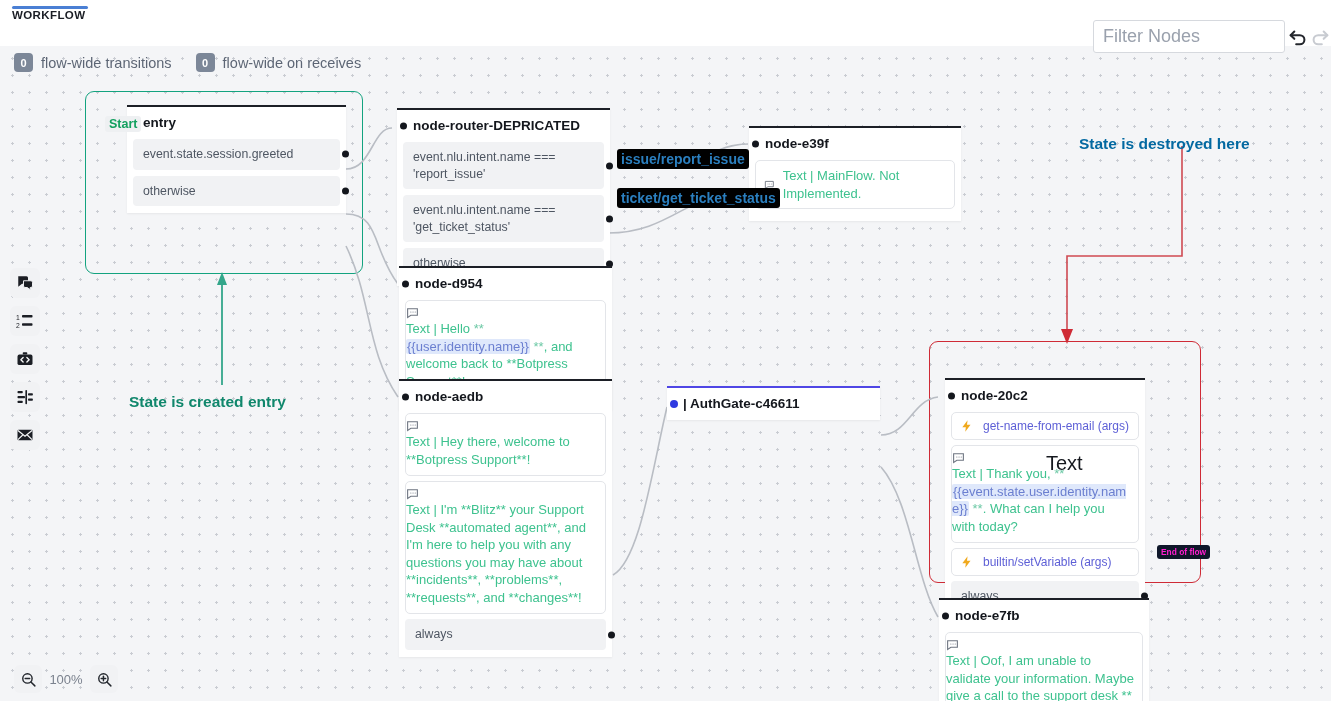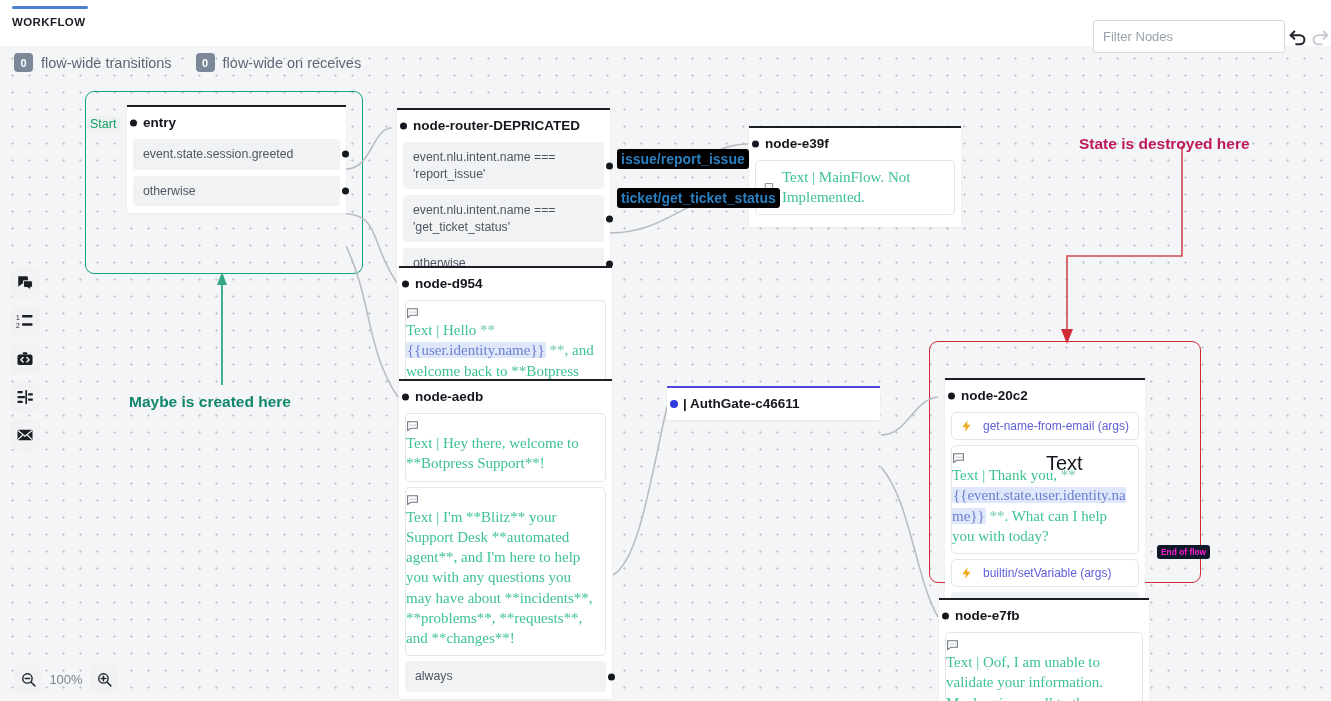--- a/index.html
+++ b/index.html
@@ -22,39 +22,39 @@
   
   #header {
     position:absolute; left:0; top:0; width:1331px; height:46px;
     background:#ffffff; z-index:30;
   }
   #wf-tab {
     position:absolute; left:8px; top:0px; padding:6px 4px 4px 4px;
   }
   #wf-tab .bar { width:76px; height:3px; background:#4a7fd4; border-radius:2px; }
   #wf-tab .lbl {
-    margin-top:7px; font-size:11.5px; font-weight:bold; color:#1a1d24;
+    font-size:11.5px; font-weight:bold; color:#1a1d24;
     letter-spacing:0.4px;
   }
 
   
   #flowwide { position:absolute; left:14px; top:53px; display:flex; gap:24px; align-items:center; z-index:20;}
   .fw { display:flex; align-items:center; gap:8px; }
   .fw .cnt {
     width:19px; height:19px; border-radius:4px; background:#7c8798;
     color:#fff; font-size:11px; font-weight:bold;
     display:flex; align-items:center; justify-content:center;
   }
   .fw .txt { font-size:14.5px; color:#5d6675; }
 
   
   #filter-wrap { position:absolute; right:46px; top:20px; z-index:30;}
   #filter-input {
     width:192px; height:33px; border:1px solid #d6d9de; border-radius:3px;
-    background:#fff; padding:0 9px; font-size:13px; color:#333;
+    background:#fff; padding:0 9px; font-size:18px; color:#333;
     font-family:"Liberation Sans", sans-serif;
   }
   #filter-input::placeholder { color:#9aa1ad; }
   .histbtn {
     position:absolute; top:26px; width:22px; height:22px; cursor:pointer;
     z-index:30;
   }
   #undo-btn { right:22px; }
   #redo-btn { right:0px; }
 
@@ -107,21 +107,21 @@
     position:absolute; right:-9px; top:50%; transform:translateY(-50%);
     width:7px; height:7px; border-radius:50%; background:#14171d;
   }
   .trans .outdot.blue { background:#2f3ae0; width:8px; height:8px; }
 
   .card {
     border:1px solid #e3e5e9; border-radius:5px; background:#fff;
     padding:5px 8px 7px 0; margin-bottom:5px;
   }
   .card .ic { display:block; margin-bottom:1px; }
-  .msg { font-size:15px; color:#3ec28f; line-height:1.35; word-wrap:break-word;font-family:Liberation Serif, serif; }
+  .msg { font-size:13px; color:#3ec28f; line-height:1.35; word-wrap:break-word; }
   .msg .tmpl { background:#dfe8fb; color:#6b7fd0; padding:0 1px; border-radius:2px;}
   .msg .stars { color:#6ec9a6; }
   .card.action { display:flex; align-items:center; gap:9px; padding:6px 8px; }
   .card.action .alabel { font-size:12px; color:#5d5fd6; }
 
   .edge-label {
     position:absolute; font-size:14px; font-weight:bold; color:#2b7fbf;
     background:#000000; border-radius:3px; padding:2px 4px; z-index:12;
     white-space:nowrap;
   }
@@ -133,21 +133,21 @@
 
   
   .hl-box { position:absolute; border-radius:9px; z-index:5; pointer-events:none; }
   .hl-green { border:1.6px solid #13a37f; }
   .hl-red { border:1.6px solid #cf2b36; }
 
   .annot {
     position:absolute; font-size:15.5px; font-weight:bold; z-index:22; white-space:nowrap;
   }
   .annot.green { color:#10876c; }
-  .annot.red { color:#be185d; }
+  .annot.red { color:#0369a1; }
 
   .big-text-overlay {
     position:absolute; font-size:20px; color:#15181e; z-index:18;
     font-family:"Liberation Sans", sans-serif;
   }
 
   svg.overlay { position:absolute; left:0; top:0; width:1331px; height:701px; pointer-events:none; }
   #edges { z-index:8; }
   #annot-lines { z-index:21; }
 </style>
@@ -274,40 +274,40 @@
         <path d="M15.4 15.4 L21 21"></path>
         <path d="M7.3 10.5 H13.7"></path>
         <path d="M10.5 7.3 V13.7"></path>
     </svg>
   </div>
 </div>
 
 <div class="hl-box hl-green" style="left:85px; top:91px; width:278px; height:183px;"></div>
 <div class="hl-box hl-red" style="left:929px; top:341px; width:272px; height:242px;"></div>
 
-<div class="annot green" style="left:129px; top:393px;">Maybe is created here</div>
+<div class="annot green" style="left:129px; top:393px;">State is created entry</div>
 <div class="annot red" style="left:1079px; top:135px;">State is destroyed here</div>
 
 <div class="node" style="left:127px; top:105px; width:219px;">
   <div class="node-title">
     <span class="dot"></span>
     <span>entry</span>
   </div>
   <div class="node-body">
     <div class="trans">
       <span>event.state.session.greeted</span>
       <span class="outdot"></span>
     </div>
     <div class="trans">
       <span>otherwise</span>
       <span class="outdot"></span>
     </div>
   </div>
 </div>
-<div style="position:absolute; left:86px; top:116px; font-size:12.5px; font-weight:normal; color:#12a05f; background:#eef0f2; padding:1px 4px; border-radius:3px; z-index:14;">Start</div>
+<div style="position:absolute; left:105px; top:116px; font-size:12.5px; font-weight:bold; color:#12a05f; background:#eef0f2; padding:1px 4px; border-radius:3px; z-index:14;">Start</div>
 
 <div class="node" style="left:397px; top:108px; width:213px;">
   <div class="node-title">
     <span class="dot"></span>
     <span>node-router-DEPRICATED</span>
   </div>
   <div class="node-body">
     <div class="trans">
       <span>event.nlu.intent.name === 'report_issue'</span>
       <span class="outdot"></span>

